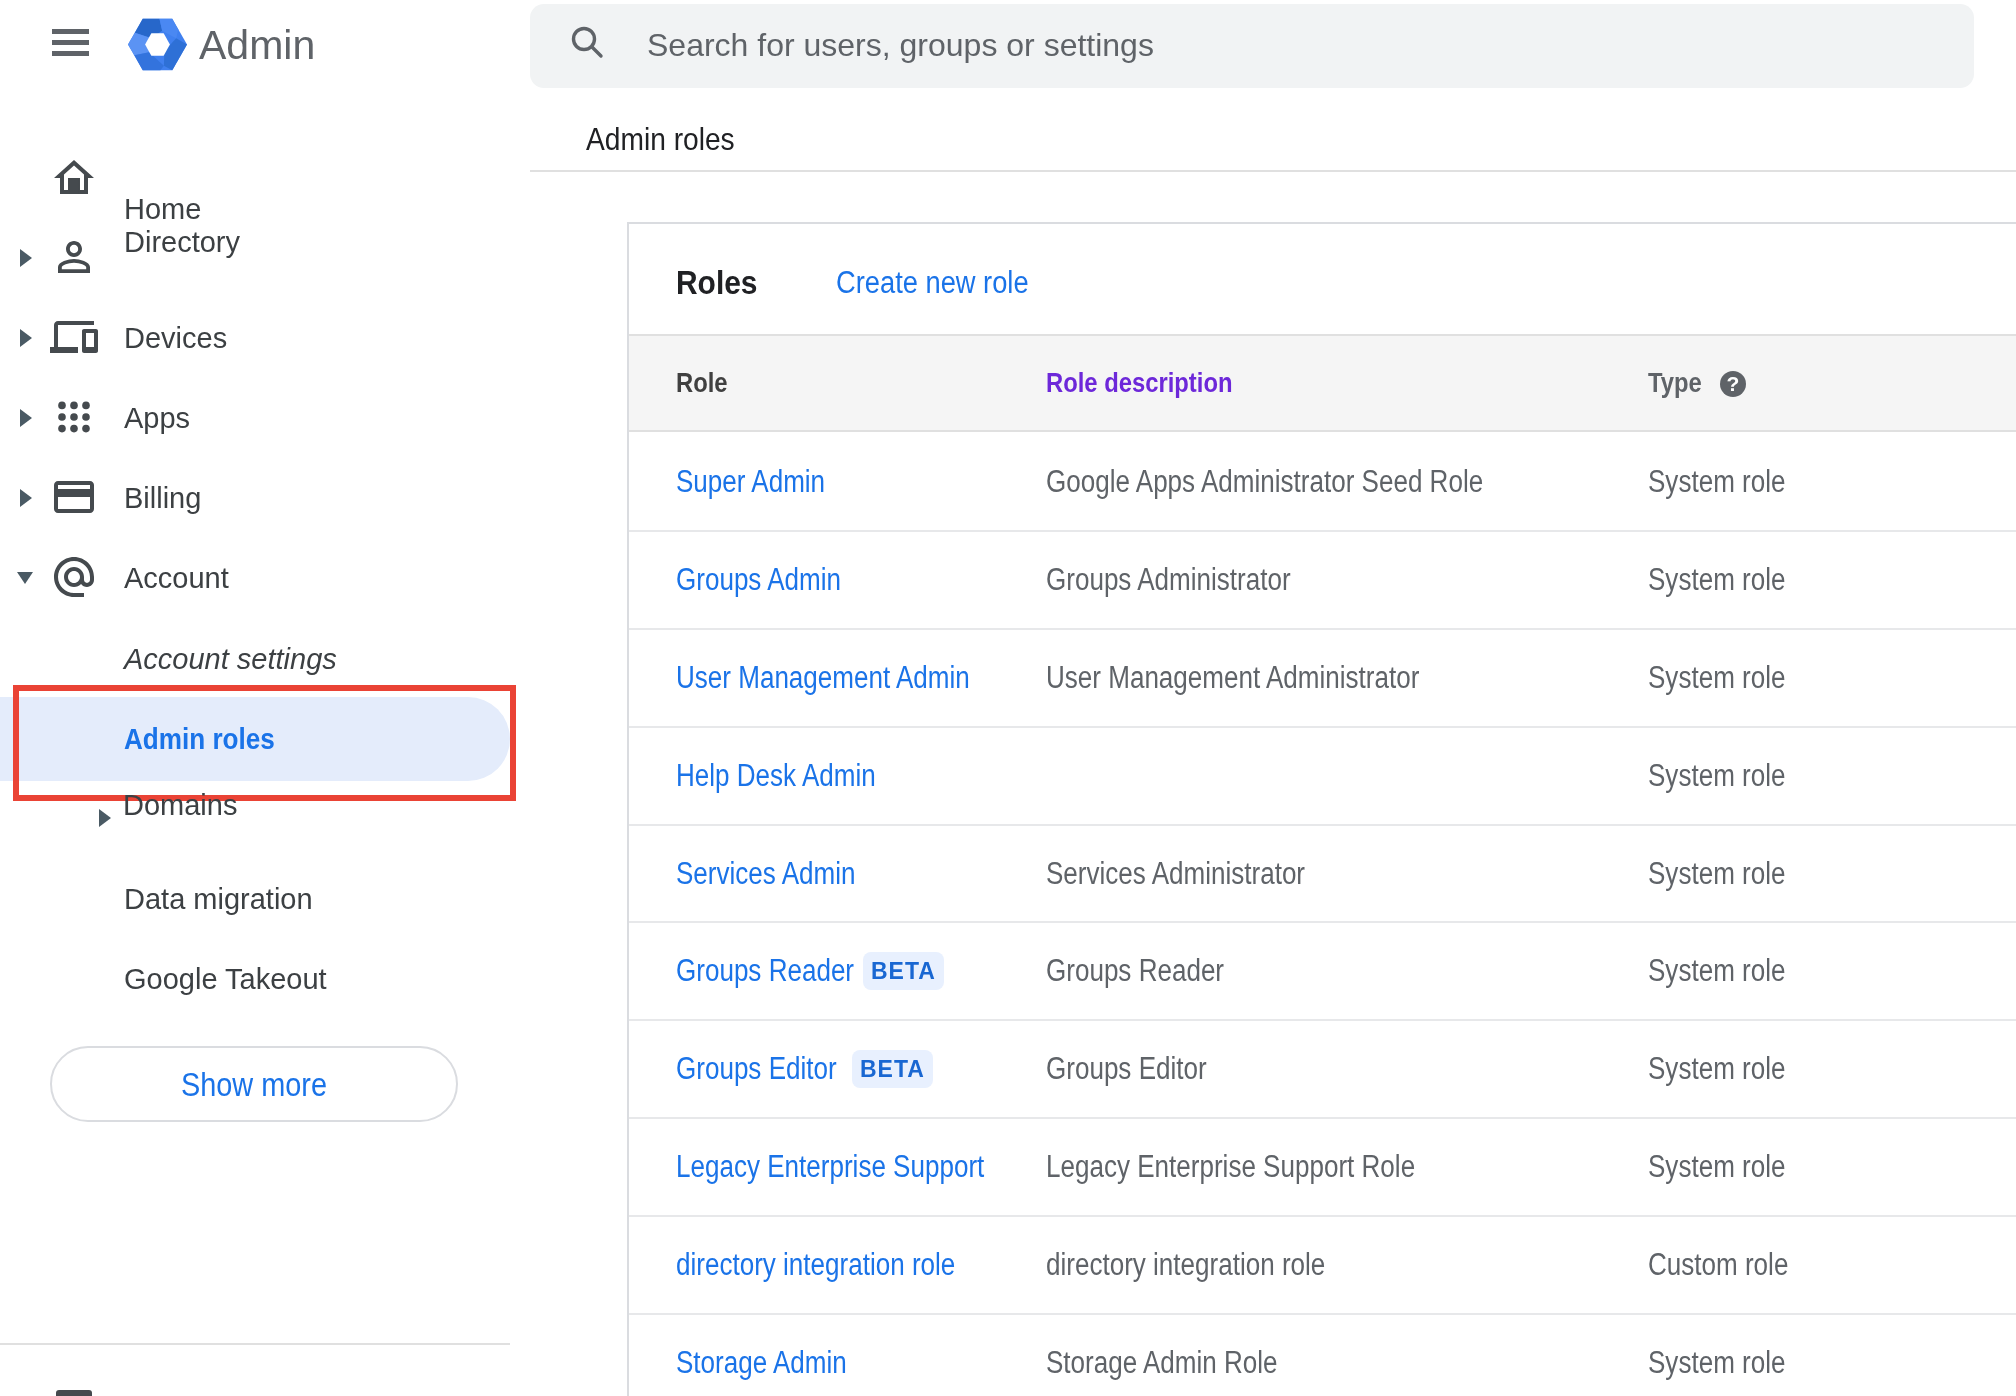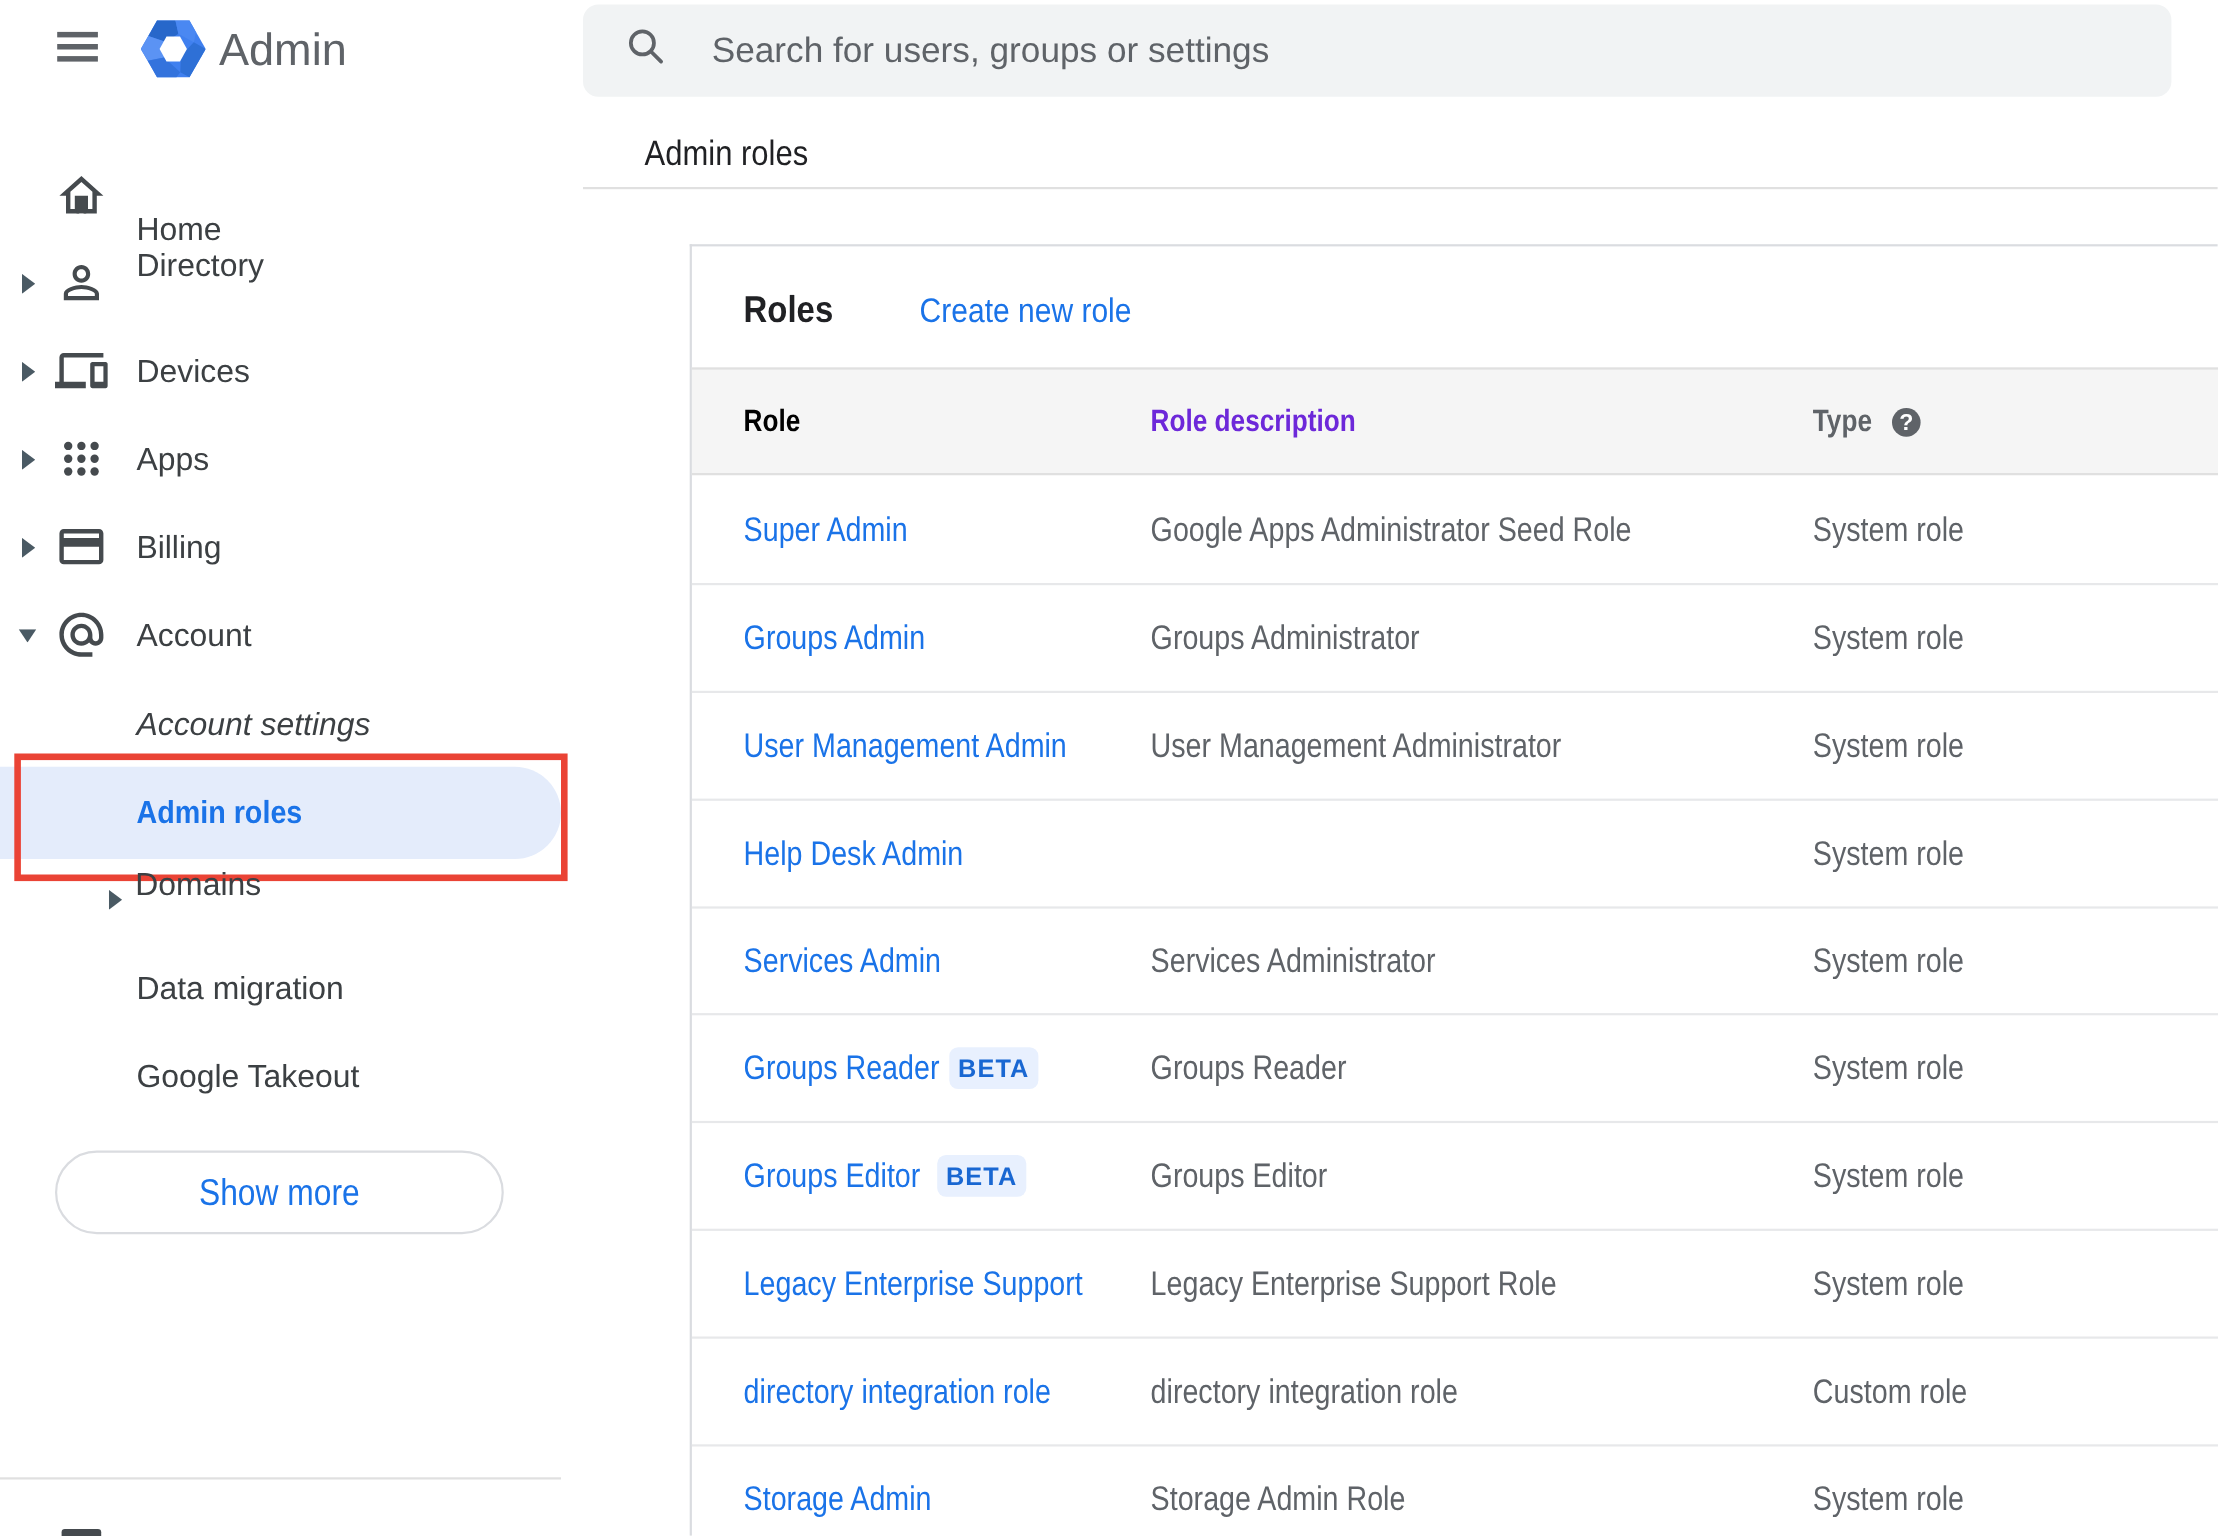--- a/index.html
+++ b/index.html
@@ -116,21 +116,21 @@
 <div class="abs" style="left:647px;top:27px;font-size:32px;color:#5f6368;">Search for users, groups or settings</div>
 
 <div class="abs" style="left:586px;top:121px;font-size:32px;color:#202124;"><span class="sx88">Admin roles</span></div>
 <div class="abs" style="left:530px;top:170px;width:1486px;height:2px;background:#e0e0e0;"></div>
 
 <div class="abs" style="left:627px;top:222px;width:1389px;height:1174px;border-left:2px solid #dadce0;border-top:2px solid #dadce0;">
   <div style="position:absolute;left:47px;top:39px;font-size:34px;font-weight:bold;color:#202124;"><span class="sx88">Roles</span></div>
   <div style="position:absolute;left:207px;top:41px;font-size:31px;color:#1a73e8;"><span class="sx88">Create new role</span></div>
 
   <div style="position:absolute;left:0;top:110px;width:1389px;height:98px;background:#f5f5f5;border-top:2px solid #e0e0e0;border-bottom:2px solid #e0e0e0;">
-    <div style="position:absolute;left:47px;top:31px;font-size:28px;font-weight:bold;color:#000000;"><span class="sx85">Role</span></div>
+    <div style="position:absolute;left:47px;top:31px;font-size:28px;font-weight:bold;color:#404040;"><span class="sx85">Role</span></div>
     <div style="position:absolute;left:417px;top:31px;font-size:28px;font-weight:bold;color:#6d28d9;"><span class="sx85">Role description</span></div>
     <div style="position:absolute;left:1019px;top:31px;font-size:28px;font-weight:bold;color:#5f6368;"><span class="sx85">Type</span></div>
     <svg style="position:absolute;left:1090px;top:34px;" width="28" height="28" viewBox="0 0 28 28">
       <circle cx="14" cy="14" r="13" fill="#5f6368"></circle>
       <text x="14" y="21" font-size="21" font-weight="bold" fill="#fff" text-anchor="middle" font-family="Liberation Sans">?</text>
     </svg>
   </div>
 
   <div id="rows">
   <div style="position:absolute;left:0;top:210.0px;width:1389px;height:97.9px;border-bottom:2px solid #e7e8ea;">

